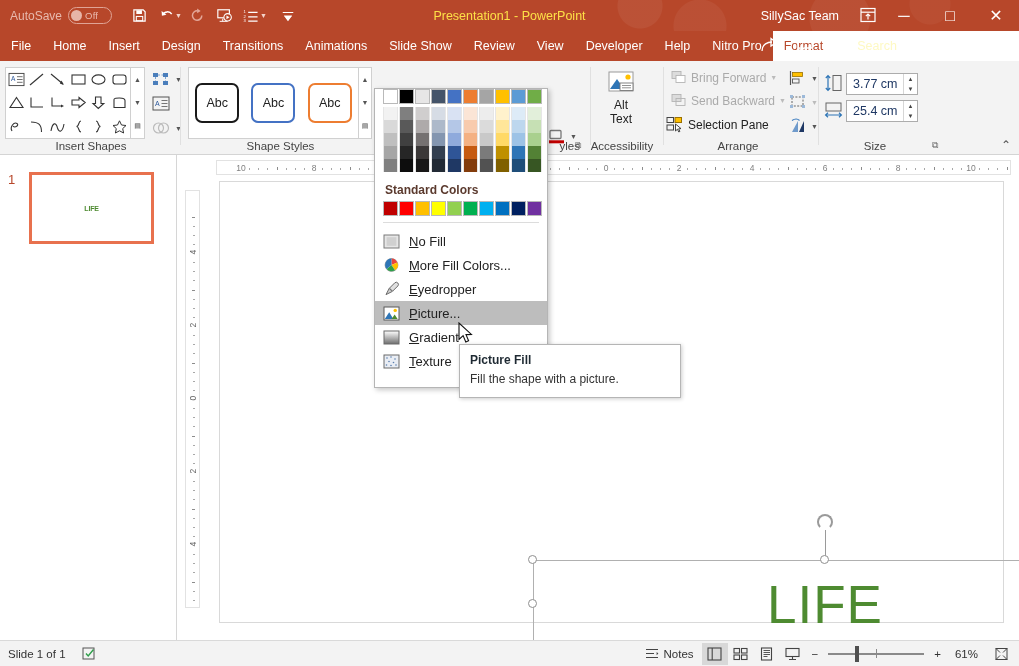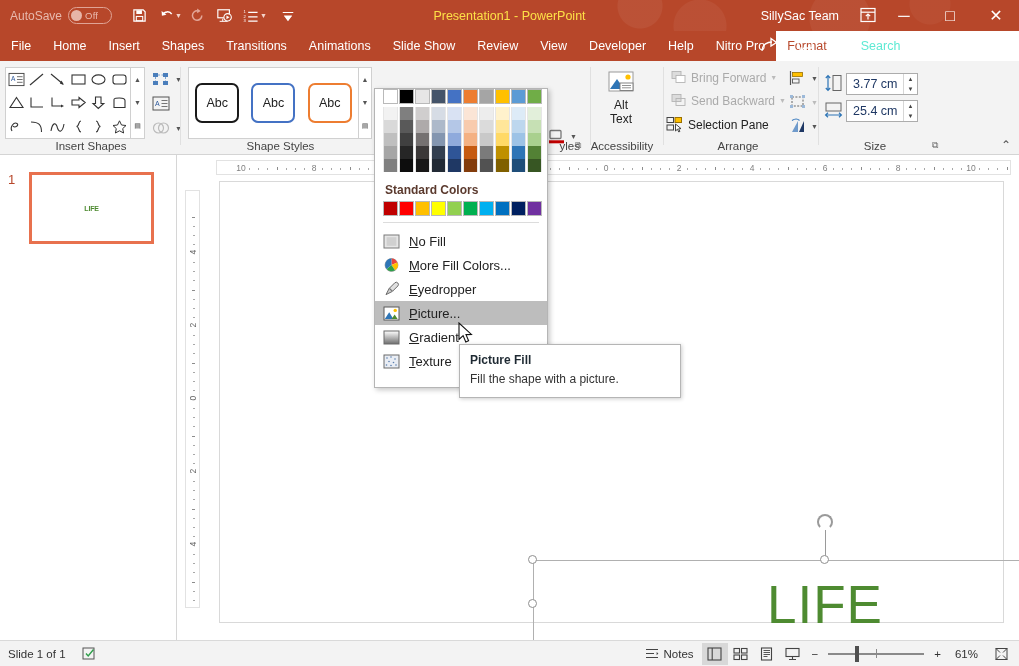--- a/index.html
+++ b/index.html
@@ -61,21 +61,21 @@
     position: absolute; left:0; top: 31px; width: 825px; height: 30px;
     background: #b7472a; display: flex; align-items: flex-end;
   }
   .tab {
     padding: 0 11px; height: 30px; line-height: 30px;
     color: #fff; font-size: 12.5px; white-space: nowrap;
   }
   .tab.active {
     background: #fff; color: #b7472a;
   }
-  #search-box { display:flex; align-items:center; color:#5eead4; font-size:12.5px; margin-left:6px; height:30px;}
+  #search-box { display:flex; align-items:center; color:#fef9c3; font-size:12.5px; margin-left:6px; height:30px;}
   #share-icon{ position:absolute; right: 46px; top: 4px; color:#fff;}
   #comment-icon{ position:absolute; right: 10px; top: 4px; color:#fff;}
 
   
   #ribbon {
     position: absolute; left: 0; top: 61px; width: 1019px; height: 94px;
     background: #f3f3f3; border-bottom: 1px solid #d4d4d4;
   }
   .grp-label {
     position: absolute; bottom: 2px; font-size: 11.5px; color: #444; text-align:center;
@@ -309,21 +309,21 @@
     </div>
   <div class="wbtn" id="btn-close">
       <span>✕</span>
     </div>
 </div>
 
 <div id="tabbar">
   <div class="tab">File</div>
   <div class="tab">Home</div>
   <div class="tab">Insert</div>
-  <div class="tab">Shapes</div>
+  <div class="tab">Design</div>
   <div class="tab">Transitions</div>
   <div class="tab">Animations</div>
   <div class="tab">Slide Show</div>
   <div class="tab">Review</div>
   <div class="tab">View</div>
   <div class="tab">Developer</div>
   <div class="tab">Help</div>
   <div class="tab">Nitro Pro</div>
   <div class="tab active">Format</div>
   <div id="search-box">

